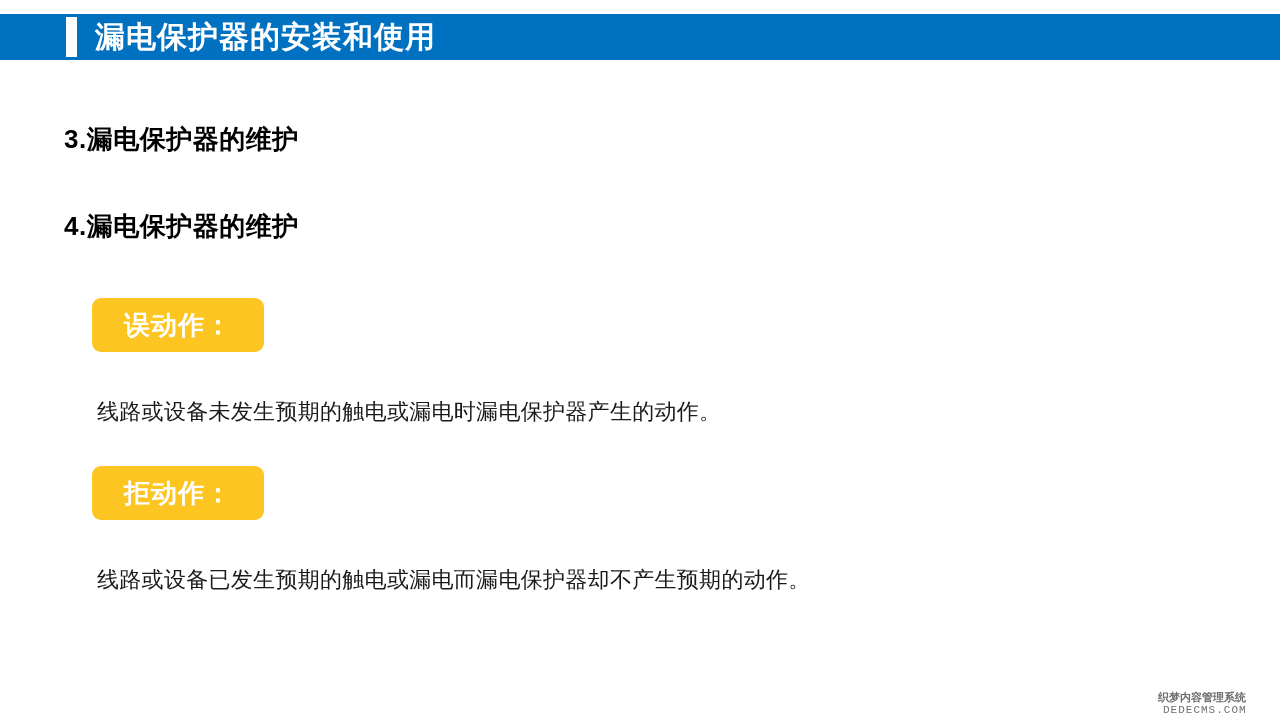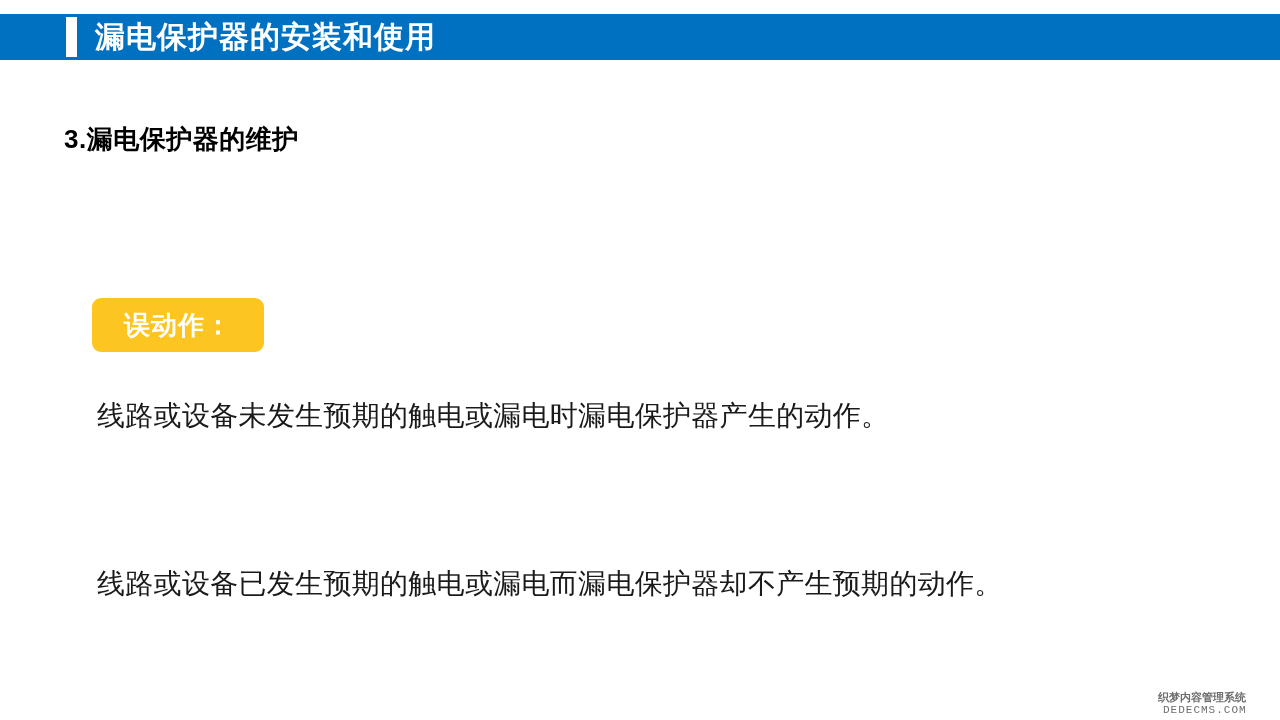--- a/index.html
+++ b/index.html
@@ -82,21 +82,21 @@
     font-weight: bold;
     letter-spacing: 1px;
     white-space: nowrap;
   }
   .pill-1 { left: 92px; top: 238px; width: 172px; }
   .pill-2 { left: 92px; top: 406px; width: 172px; }
 
   .para {
     position: absolute;
     color: #1a1a1a;
-    font-size: 28px;
+    font-size: 22px;
     white-space: nowrap;
     letter-spacing: 0.3px;
   }
   .para-1 { left: 97px; top: 337px; }
   .para-2 { left: 97px; top: 505px; }
 
   
   .wechat-block {
     position: absolute;
     left: 975px;
@@ -145,26 +145,30 @@
 <div class="slide">
 
   <div class="header">
     <div class="header-accent"></div>
     <div class="header-title">漏电保护器的安装和使用</div>
   </div>
 
   <div class="body">
 
     <div class="heading heading-1">3.漏电保护器的维护</div>
+    <div class="heading heading-2">4.漏电保护器的维护</div>
 
     <div class="pill pill-1">
       <span>误动作：</span>
     </div>
     <div class="para para-1">线路或设备未发生预期的触电或漏电时漏电保护器产生的动作。</div>
 
+    <div class="pill pill-2">
+      <span>拒动作：</span>
+    </div>
     <div class="para para-2">线路或设备已发生预期的触电或漏电而漏电保护器却不产生预期的动作。</div>
 
   </div>
 
 
   <div class="wm-cn">织梦内容管理系统</div>
   <div class="wm-en">DEDECMS.COM</div>
 
 </div>
 

